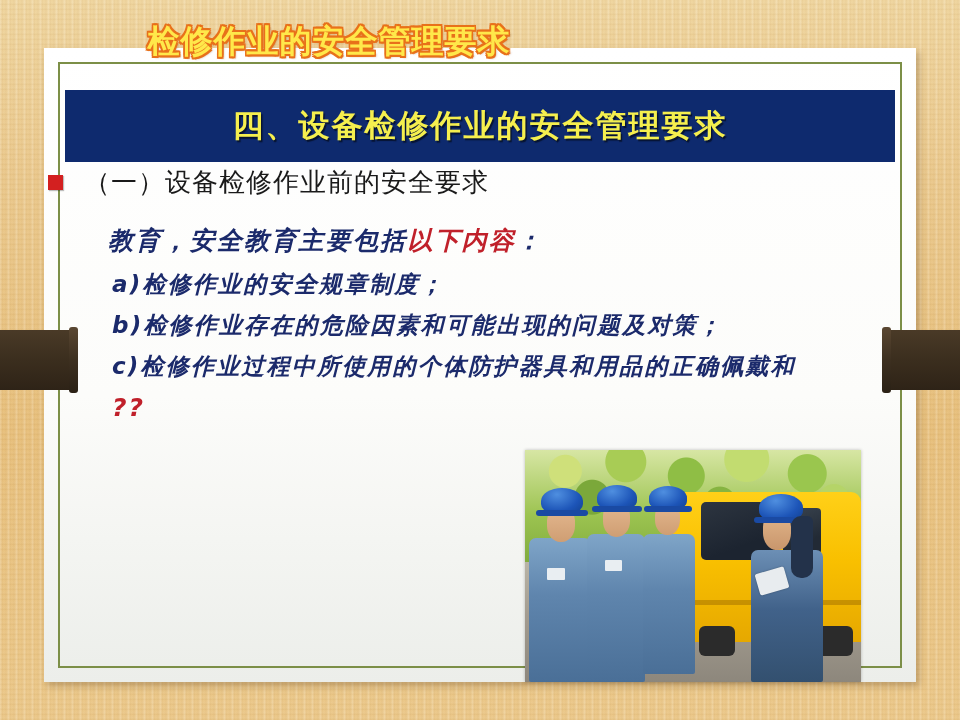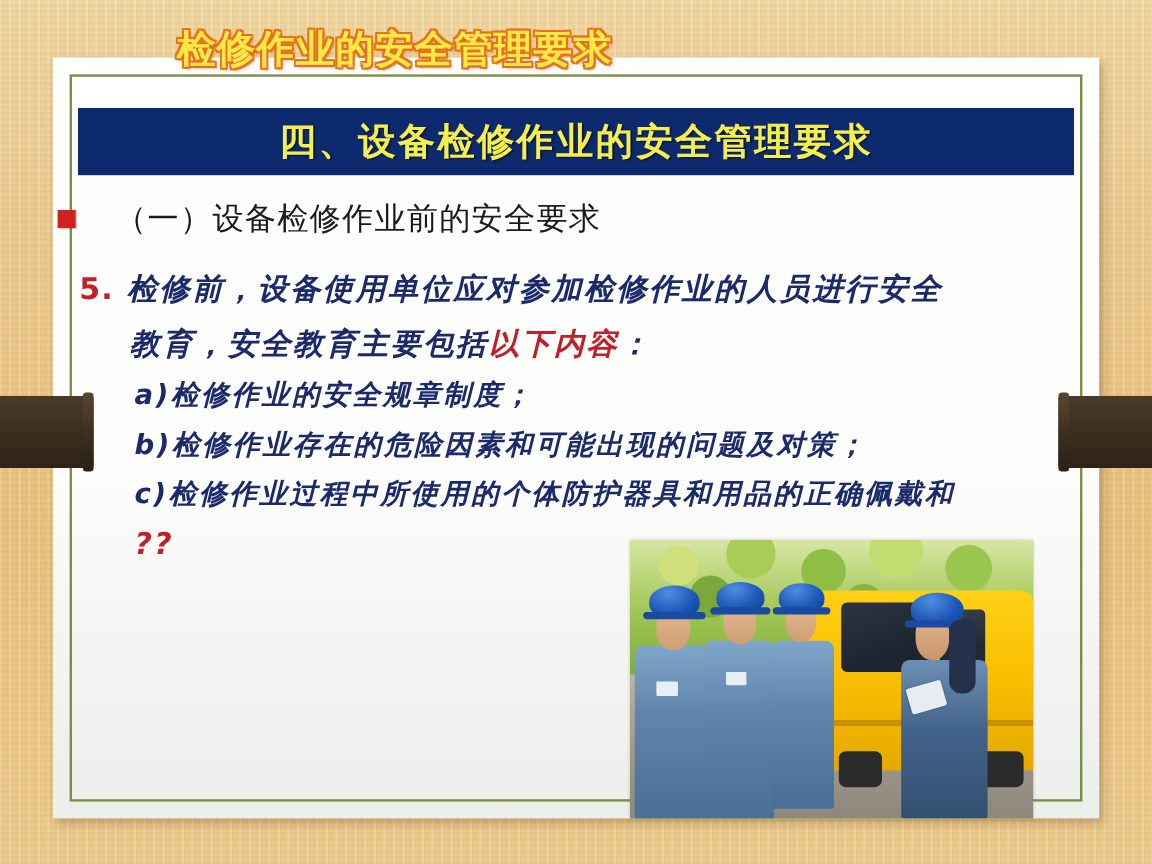--- a/index.html
+++ b/index.html
@@ -74,21 +74,21 @@
       0 -1.6px 0 #e8711a, 0 1.6px 0 #e8711a,
       2px 2px 2px rgba(120,50,0,0.35);
     white-space: nowrap;
     padding-left: 28px;
   }
 
   
   #heading-bar {
     position: absolute;
     left: 65px; top: 90px;
-    width: 830px; height: 56px;
+    width: 830px; height: 72px;
     background: #0e2a6e;
     z-index: 4;
     display: flex;
     align-items: center;
     justify-content: center;
   }
   #heading-text {
     font-size: 31px;
     font-weight: bold;
     color: #f5ef4e;
@@ -107,21 +107,21 @@
     display: flex;
     align-items: center;
   }
   #sub-bullet {
     width: 15px; height: 15px;
     background: #d32020;
     box-shadow: 1px 1px 1px rgba(0,0,0,0.25);
     flex: 0 0 auto;
   }
   #sub-text {
-    margin-left: 33px;
+    margin-left: 21px;
     font-size: 26px;
     color: #1a1a1a;
     letter-spacing: 1px;
     font-family: "DejaVu Sans", "Liberation Sans", sans-serif;
     white-space: nowrap;
   }
 
   
   #body {
     position: absolute;
@@ -260,24 +260,20 @@
     <span id="heading-text">四、设备检修作业的安全管理要求</span>
   </div>
 
   <div id="sub-row">
     <span id="sub-bullet"></span>
     <span id="sub-text">（一）设备检修作业前的安全要求</span>
   </div>
 
   <div id="body">
 
-    <span class="line l-main">
-      <span class="num-red">5.</span>
-      <span>检修前，设备使用单位应对参加检修作业的人员进行安全</span>
-    </span>
 
     <span class="line l-main indent-1">
       <span>教育，安全教育主要包括</span><span class="red">以下内容</span><span>：</span>
     </span>
 
     <span class="line l-sub indent-2">a)检修作业的安全规章制度；</span>
     <span class="line l-sub indent-2">b)检修作业存在的危险因素和可能出现的问题及对策；</span>
     <span class="line l-sub indent-2">c)检修作业过程中所使用的个体防护器具和用品的正确佩戴和</span>
     <span class="line l-sub indent-2 q-mark">??</span>
   </div>

